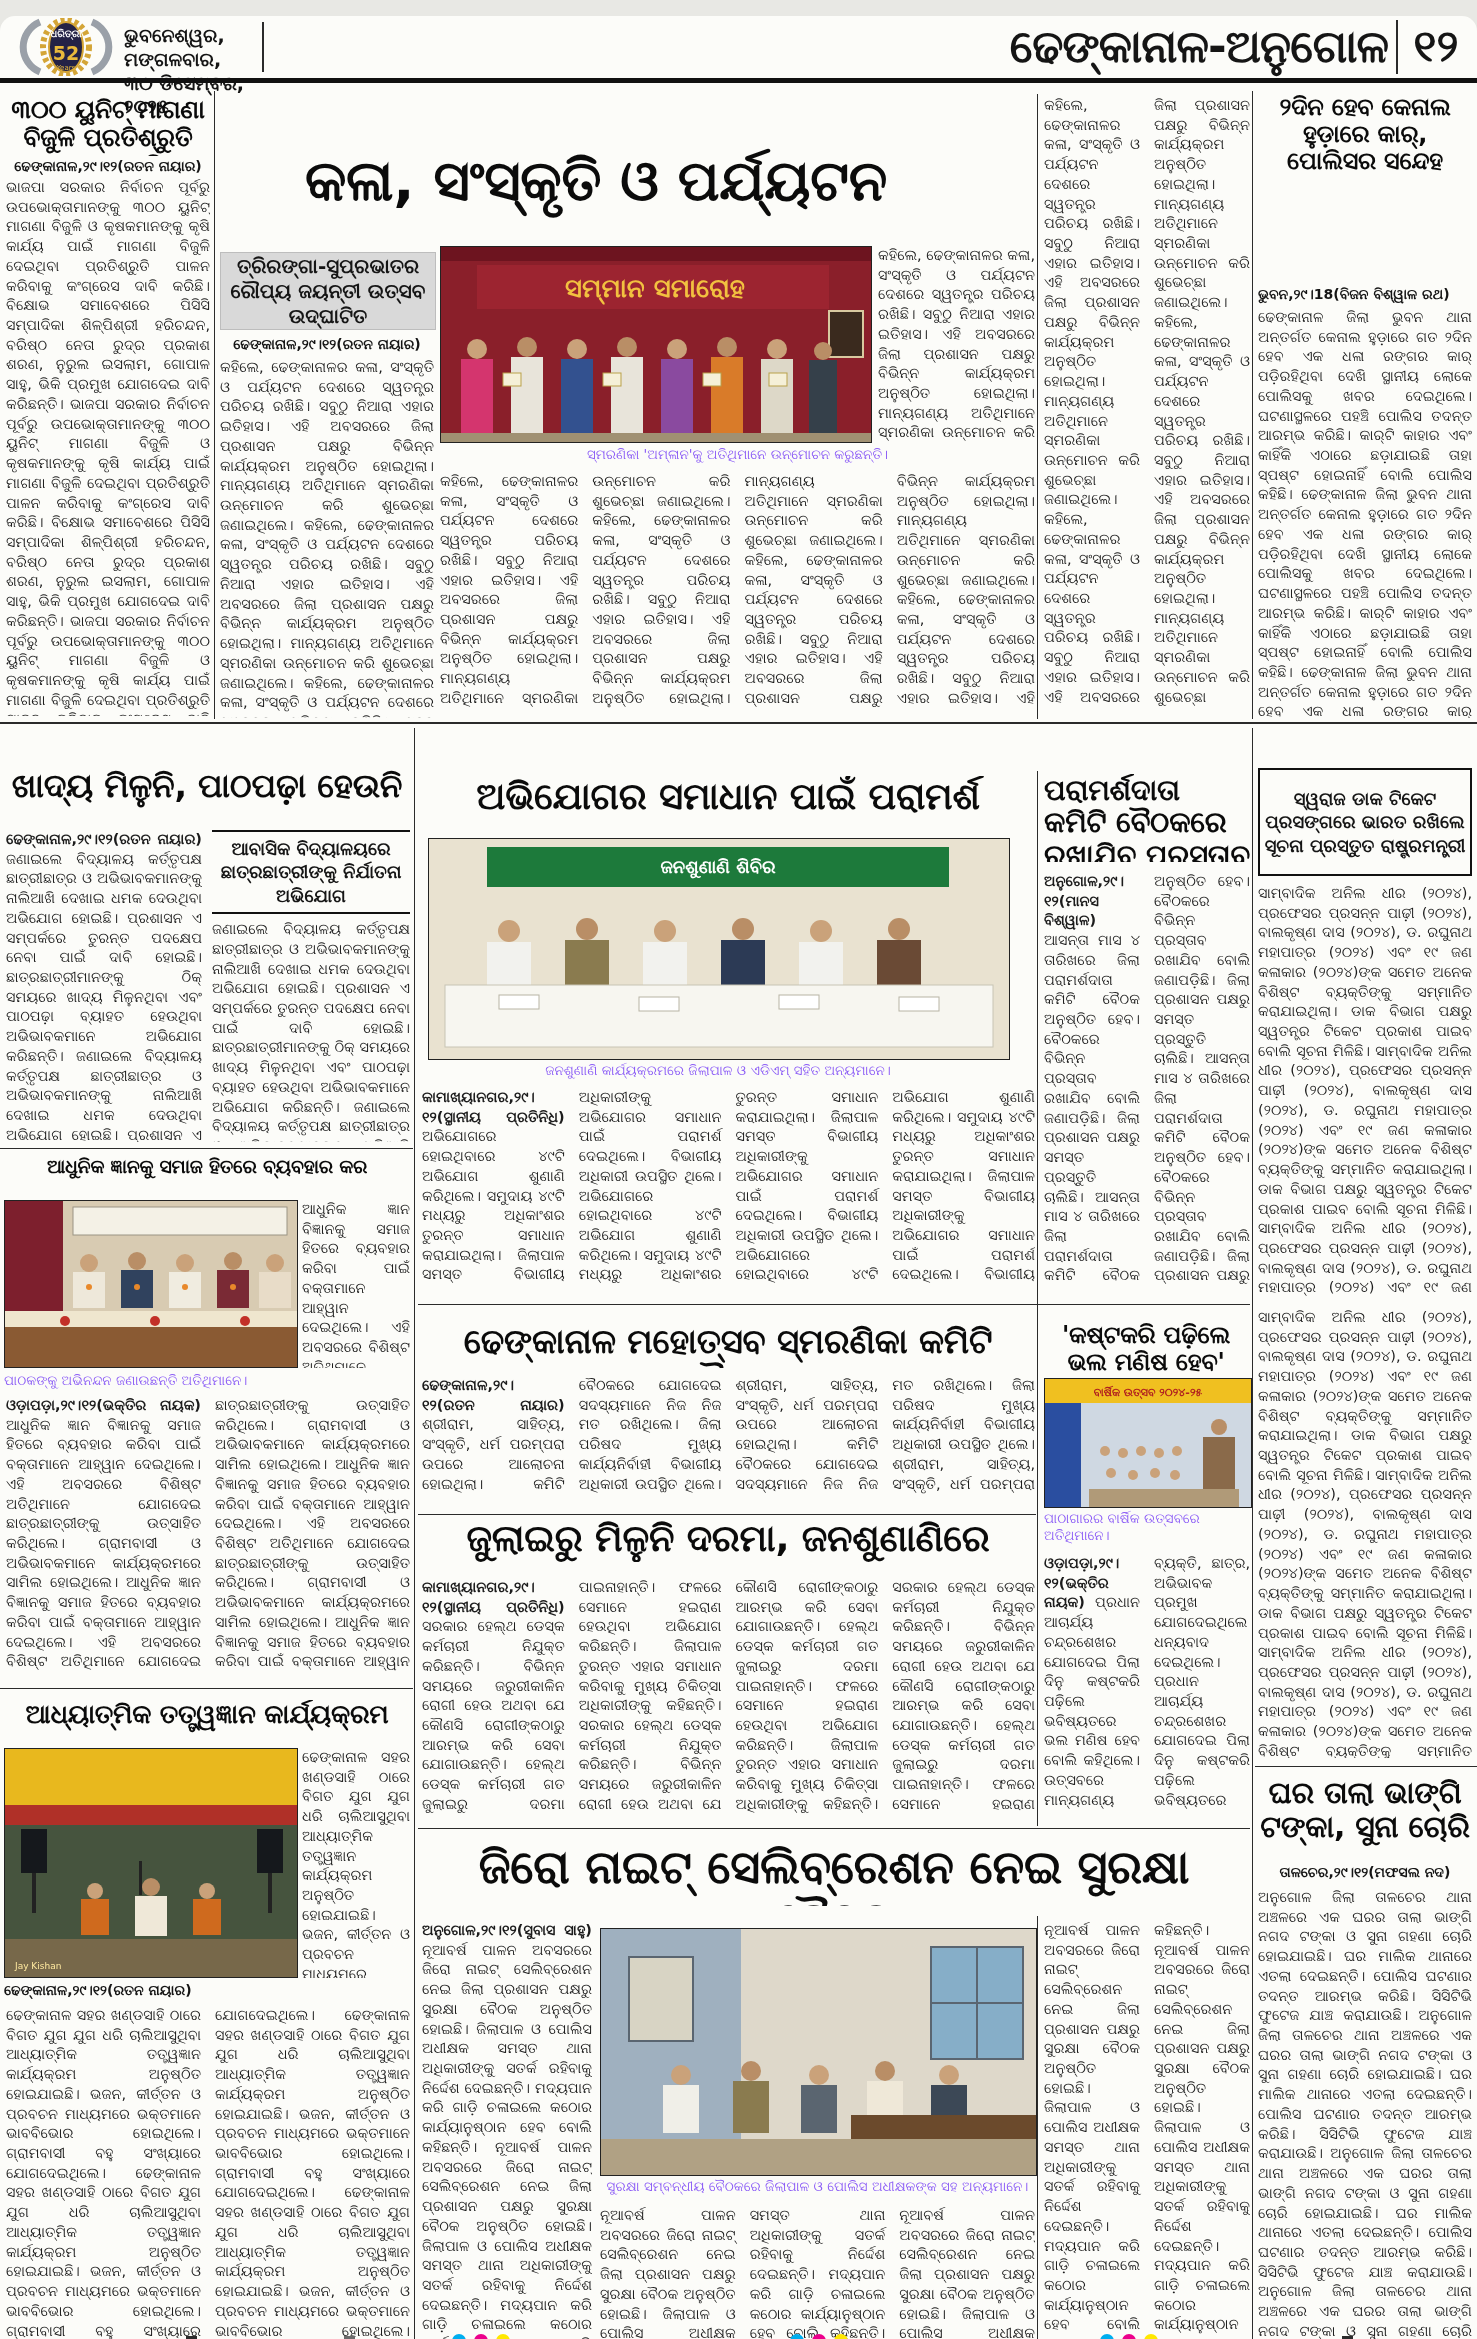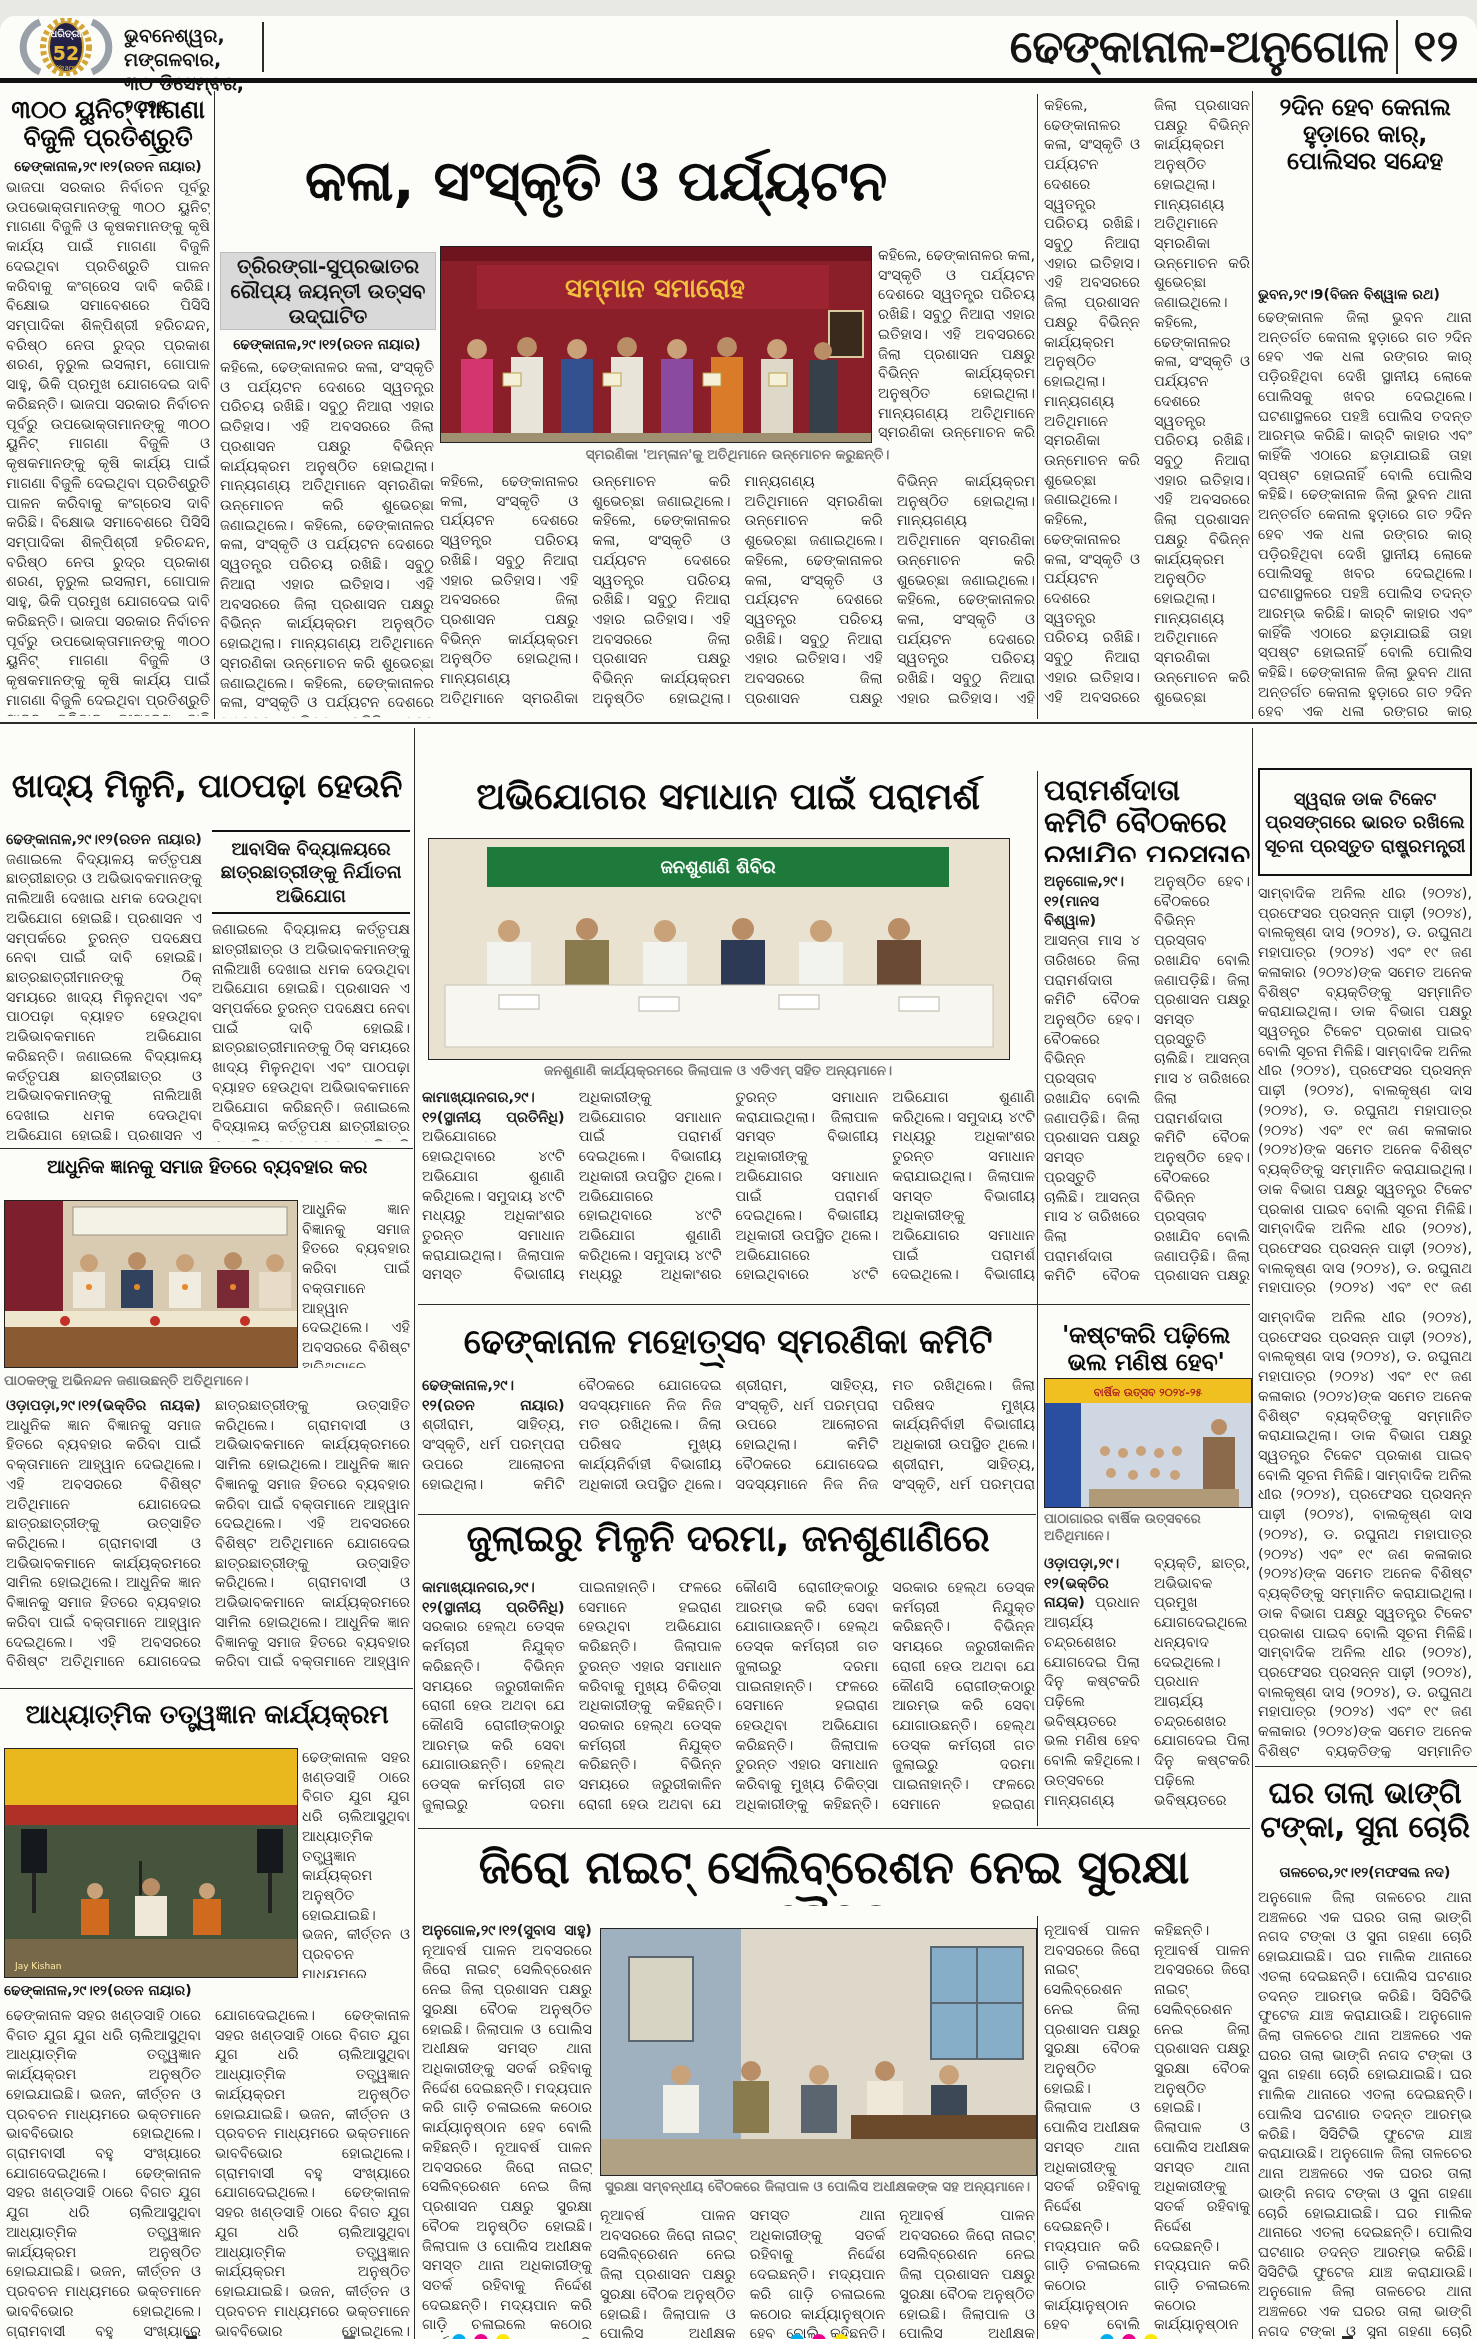--- a/index.html
+++ b/index.html
@@ -7,21 +7,21 @@
         font-family:"DejaVu Sans","Liberation Sans",sans-serif;color:#151515;overflow:hidden;border-radius:15px;}
   .abs{position:absolute;}
   .hl{font-weight:bold;color:#0b0b0b;line-height:1.12;letter-spacing:-.3px;overflow:hidden;}
   .center{text-align:center;}
   .body-text{font-size:14.5px;line-height:1.36;text-align:justify;color:#1c1c1c;overflow:hidden;}
   .cols-2{column-count:2;column-gap:14px;}
   .cols-3{column-count:3;column-gap:14px;}
   .cols-4{column-count:4;column-gap:14px;}
   .dateline{font-weight:bold;font-size:14px;}
   .run-date{font-weight:bold;}
-  .caption{font-weight:bold;font-size:13.5px;color:#737373;overflow:hidden;}
+  .caption{font-weight:normal;font-size:13.5px;color:#8b5cf6;overflow:hidden;}
   .hrule{position:absolute;background:#2b2b2b;height:1px;}
   .vrule{position:absolute;background:#2b2b2b;width:1px;}
   .thickbar{position:absolute;background:#111;left:0;width:1477px;}
   .graybox{background:#d9d9d9;border:1px solid #bdbdbd;font-weight:bold;
            display:flex;align-items:center;justify-content:center;text-align:center;line-height:1.25;}
   .photo{border:1px solid #222;display:block;background:#ccc;}
   .stampbox{border:2px solid #111;font-weight:bold;display:flex;align-items:center;
             justify-content:center;text-align:center;line-height:1.3;box-sizing:border-box;}
   .masthead-date{font-weight:bold;font-size:19px;line-height:1.25;}
   .section-title{font-weight:bold;font-size:45px;letter-spacing:-1px;white-space:nowrap;}
@@ -114,21 +114,21 @@
       <rect y="186" width="430" height="9" fill="#a09072"></rect>
     </svg>
   </div>
   <div class="abs caption center" style="left:440px;top:430px;width:595px;">ସ୍ମରଣିକା 'ଅମ୍ଳାନ'କୁ ଅତିଥିମାନେ ଉନ୍ମୋଚନ କରୁଛନ୍ତି।</div>
 
   <div class="abs body-text" style="left:878px;top:230px;width:157px;height:196px;">କହିଲେ, ଢେଙ୍କାନାଳର କଳା, ସଂସ୍କୃତି ଓ ପର୍ଯ୍ୟଟନ ଦେଶରେ ସ୍ୱତନ୍ତ୍ର ପରିଚୟ ରଖିଛି। ସବୁଠୁ ନିଆରା ଏହାର ଇତିହାସ। ଏହି ଅବସରରେ ଜିଲା ପ୍ରଶାସନ ପକ୍ଷରୁ ବିଭିନ୍ନ କାର୍ଯ୍ୟକ୍ରମ ଅନୁଷ୍ଠିତ ହୋଇଥିଲା। ମାନ୍ୟଗଣ୍ୟ ଅତିଥିମାନେ ସ୍ମରଣିକା ଉନ୍ମୋଚନ କରି ଶୁଭେଚ୍ଛା ଜଣାଇଥିଲେ। କହିଲେ, ଢେଙ୍କାନାଳର କଳା, ସଂସ୍କୃତି ଓ ପର୍ଯ୍ୟଟନ ଦେଶରେ ସ୍ୱତନ୍ତ୍ର ପରିଚୟ ରଖିଛି। ସବୁଠୁ ନିଆରା ଏହାର ଇତିହାସ। ଏହି ଅବସରରେ ଜିଲା ପ୍ରଶାସନ ପକ୍ଷରୁ ବିଭିନ୍ନ କାର୍ଯ୍ୟକ୍ରମ ଅନୁଷ୍ଠିତ ହୋଇଥିଲା। ମାନ୍ୟଗଣ୍ୟ ଅତିଥିମାନେ ସ୍ମରଣିକା ଉନ୍ମୋଚନ କରି ଶୁଭେଚ୍ଛା ଜଣାଇଥିଲେ।</div>
   <div class="abs body-text cols-4" style="left:440px;top:456px;width:595px;height:246px;">କହିଲେ, ଢେଙ୍କାନାଳର କଳା, ସଂସ୍କୃତି ଓ ପର୍ଯ୍ୟଟନ ଦେଶରେ ସ୍ୱତନ୍ତ୍ର ପରିଚୟ ରଖିଛି। ସବୁଠୁ ନିଆରା ଏହାର ଇତିହାସ। ଏହି ଅବସରରେ ଜିଲା ପ୍ରଶାସନ ପକ୍ଷରୁ ବିଭିନ୍ନ କାର୍ଯ୍ୟକ୍ରମ ଅନୁଷ୍ଠିତ ହୋଇଥିଲା। ମାନ୍ୟଗଣ୍ୟ ଅତିଥିମାନେ ସ୍ମରଣିକା ଉନ୍ମୋଚନ କରି ଶୁଭେଚ୍ଛା ଜଣାଇଥିଲେ। କହିଲେ, ଢେଙ୍କାନାଳର କଳା, ସଂସ୍କୃତି ଓ ପର୍ଯ୍ୟଟନ ଦେଶରେ ସ୍ୱତନ୍ତ୍ର ପରିଚୟ ରଖିଛି। ସବୁଠୁ ନିଆରା ଏହାର ଇତିହାସ। ଏହି ଅବସରରେ ଜିଲା ପ୍ରଶାସନ ପକ୍ଷରୁ ବିଭିନ୍ନ କାର୍ଯ୍ୟକ୍ରମ ଅନୁଷ୍ଠିତ ହୋଇଥିଲା। ମାନ୍ୟଗଣ୍ୟ ଅତିଥିମାନେ ସ୍ମରଣିକା ଉନ୍ମୋଚନ କରି ଶୁଭେଚ୍ଛା ଜଣାଇଥିଲେ। କହିଲେ, ଢେଙ୍କାନାଳର କଳା, ସଂସ୍କୃତି ଓ ପର୍ଯ୍ୟଟନ ଦେଶରେ ସ୍ୱତନ୍ତ୍ର ପରିଚୟ ରଖିଛି। ସବୁଠୁ ନିଆରା ଏହାର ଇତିହାସ। ଏହି ଅବସରରେ ଜିଲା ପ୍ରଶାସନ ପକ୍ଷରୁ ବିଭିନ୍ନ କାର୍ଯ୍ୟକ୍ରମ ଅନୁଷ୍ଠିତ ହୋଇଥିଲା। ମାନ୍ୟଗଣ୍ୟ ଅତିଥିମାନେ ସ୍ମରଣିକା ଉନ୍ମୋଚନ କରି ଶୁଭେଚ୍ଛା ଜଣାଇଥିଲେ। କହିଲେ, ଢେଙ୍କାନାଳର କଳା, ସଂସ୍କୃତି ଓ ପର୍ଯ୍ୟଟନ ଦେଶରେ ସ୍ୱତନ୍ତ୍ର ପରିଚୟ ରଖିଛି। ସବୁଠୁ ନିଆରା ଏହାର ଇତିହାସ। ଏହି ଅବସରରେ ଜିଲା ପ୍ରଶାସନ ପକ୍ଷରୁ ବିଭିନ୍ନ କାର୍ଯ୍ୟକ୍ରମ ଅନୁଷ୍ଠିତ ହୋଇଥିଲା। ମାନ୍ୟଗଣ୍ୟ ଅତିଥିମାନେ ସ୍ମରଣିକା ଉନ୍ମୋଚନ କରି ଶୁଭେଚ୍ଛା ଜଣାଇଥିଲେ। କହିଲେ, ଢେଙ୍କାନାଳର କଳା, ସଂସ୍କୃତି ଓ ପର୍ଯ୍ୟଟନ ଦେଶରେ ସ୍ୱତନ୍ତ୍ର ପରିଚୟ ରଖିଛି। ସବୁଠୁ ନିଆରା ଏହାର ଇତିହାସ। ଏହି ଅବସରରେ ଜିଲା ପ୍ରଶାସନ ପକ୍ଷରୁ ବିଭିନ୍ନ କାର୍ଯ୍ୟକ୍ରମ ଅନୁଷ୍ଠିତ ହୋଇଥିଲା। ମାନ୍ୟଗଣ୍ୟ ଅତିଥିମାନେ ସ୍ମରଣିକା ଉନ୍ମୋଚନ କରି ଶୁଭେଚ୍ଛା ଜଣାଇଥିଲେ। କହିଲେ, ଢେଙ୍କାନାଳର କଳା, ସଂସ୍କୃତି ଓ ପର୍ଯ୍ୟଟନ ଦେଶରେ ସ୍ୱତନ୍ତ୍ର ପରିଚୟ ରଖିଛି। ସବୁଠୁ ନିଆରା ଏହାର ଇତିହାସ। ଏହି ଅବସରରେ ଜିଲା ପ୍ରଶାସନ ପକ୍ଷରୁ ବିଭିନ୍ନ କାର୍ଯ୍ୟକ୍ରମ ଅନୁଷ୍ଠିତ ହୋଇଥିଲା। ମାନ୍ୟଗଣ୍ୟ ଅତିଥିମାନେ ସ୍ମରଣିକା ଉନ୍ମୋଚନ କରି ଶୁଭେଚ୍ଛା ଜଣାଇଥିଲେ।</div>
   <div class="abs body-text cols-2" style="left:1044px;top:80px;width:206px;height:622px;">କହିଲେ, ଢେଙ୍କାନାଳର କଳା, ସଂସ୍କୃତି ଓ ପର୍ଯ୍ୟଟନ ଦେଶରେ ସ୍ୱତନ୍ତ୍ର ପରିଚୟ ରଖିଛି। ସବୁଠୁ ନିଆରା ଏହାର ଇତିହାସ। ଏହି ଅବସରରେ ଜିଲା ପ୍ରଶାସନ ପକ୍ଷରୁ ବିଭିନ୍ନ କାର୍ଯ୍ୟକ୍ରମ ଅନୁଷ୍ଠିତ ହୋଇଥିଲା। ମାନ୍ୟଗଣ୍ୟ ଅତିଥିମାନେ ସ୍ମରଣିକା ଉନ୍ମୋଚନ କରି ଶୁଭେଚ୍ଛା ଜଣାଇଥିଲେ। କହିଲେ, ଢେଙ୍କାନାଳର କଳା, ସଂସ୍କୃତି ଓ ପର୍ଯ୍ୟଟନ ଦେଶରେ ସ୍ୱତନ୍ତ୍ର ପରିଚୟ ରଖିଛି। ସବୁଠୁ ନିଆରା ଏହାର ଇତିହାସ। ଏହି ଅବସରରେ ଜିଲା ପ୍ରଶାସନ ପକ୍ଷରୁ ବିଭିନ୍ନ କାର୍ଯ୍ୟକ୍ରମ ଅନୁଷ୍ଠିତ ହୋଇଥିଲା। ମାନ୍ୟଗଣ୍ୟ ଅତିଥିମାନେ ସ୍ମରଣିକା ଉନ୍ମୋଚନ କରି ଶୁଭେଚ୍ଛା ଜଣାଇଥିଲେ। କହିଲେ, ଢେଙ୍କାନାଳର କଳା, ସଂସ୍କୃତି ଓ ପର୍ଯ୍ୟଟନ ଦେଶରେ ସ୍ୱତନ୍ତ୍ର ପରିଚୟ ରଖିଛି। ସବୁଠୁ ନିଆରା ଏହାର ଇତିହାସ। ଏହି ଅବସରରେ ଜିଲା ପ୍ରଶାସନ ପକ୍ଷରୁ ବିଭିନ୍ନ କାର୍ଯ୍ୟକ୍ରମ ଅନୁଷ୍ଠିତ ହୋଇଥିଲା। ମାନ୍ୟଗଣ୍ୟ ଅତିଥିମାନେ ସ୍ମରଣିକା ଉନ୍ମୋଚନ କରି ଶୁଭେଚ୍ଛା ଜଣାଇଥିଲେ। କହିଲେ, ଢେଙ୍କାନାଳର କଳା, ସଂସ୍କୃତି ଓ ପର୍ଯ୍ୟଟନ ଦେଶରେ ସ୍ୱତନ୍ତ୍ର ପରିଚୟ ରଖିଛି। ସବୁଠୁ ନିଆରା ଏହାର ଇତିହାସ। ଏହି ଅବସରରେ ଜିଲା ପ୍ରଶାସନ ପକ୍ଷରୁ ବିଭିନ୍ନ କାର୍ଯ୍ୟକ୍ରମ ଅନୁଷ୍ଠିତ ହୋଇଥିଲା। ମାନ୍ୟଗଣ୍ୟ ଅତିଥିମାନେ ସ୍ମରଣିକା ଉନ୍ମୋଚନ କରି ଶୁଭେଚ୍ଛା ଜଣାଇଥିଲେ। କହିଲେ, ଢେଙ୍କାନାଳର କଳା, ସଂସ୍କୃତି ଓ ପର୍ଯ୍ୟଟନ ଦେଶରେ ସ୍ୱତନ୍ତ୍ର ପରିଚୟ ରଖିଛି। ସବୁଠୁ ନିଆରା ଏହାର ଇତିହାସ। ଏହି ଅବସରରେ ଜିଲା ପ୍ରଶାସନ ପକ୍ଷରୁ ବିଭିନ୍ନ କାର୍ଯ୍ୟକ୍ରମ ଅନୁଷ୍ଠିତ ହୋଇଥିଲା। ମାନ୍ୟଗଣ୍ୟ ଅତିଥିମାନେ ସ୍ମରଣିକା ଉନ୍ମୋଚନ କରି ଶୁଭେଚ୍ଛା ଜଣାଇଥିଲେ। କହିଲେ, ଢେଙ୍କାନାଳର କଳା, ସଂସ୍କୃତି ଓ ପର୍ଯ୍ୟଟନ ଦେଶରେ ସ୍ୱତନ୍ତ୍ର ପରିଚୟ ରଖିଛି। ସବୁଠୁ ନିଆରା ଏହାର ଇତିହାସ। ଏହି ଅବସରରେ ଜିଲା ପ୍ରଶାସନ ପକ୍ଷରୁ ବିଭିନ୍ନ କାର୍ଯ୍ୟକ୍ରମ ଅନୁଷ୍ଠିତ ହୋଇଥିଲା। ମାନ୍ୟଗଣ୍ୟ ଅତିଥିମାନେ ସ୍ମରଣିକା ଉନ୍ମୋଚନ କରି ଶୁଭେଚ୍ଛା ଜଣାଇଥିଲେ। କହିଲେ, ଢେଙ୍କାନାଳର କଳା, ସଂସ୍କୃତି ଓ ପର୍ଯ୍ୟଟନ ଦେଶରେ ସ୍ୱତନ୍ତ୍ର ପରିଚୟ ରଖିଛି। ସବୁଠୁ ନିଆରା ଏହାର ଇତିହାସ। ଏହି ଅବସରରେ ଜିଲା ପ୍ରଶାସନ ପକ୍ଷରୁ ବିଭିନ୍ନ କାର୍ଯ୍ୟକ୍ରମ ଅନୁଷ୍ଠିତ ହୋଇଥିଲା। ମାନ୍ୟଗଣ୍ୟ ଅତିଥିମାନେ ସ୍ମରଣିକା ଉନ୍ମୋଚନ କରି ଶୁଭେଚ୍ଛା ଜଣାଇଥିଲେ। କହିଲେ, ଢେଙ୍କାନାଳର କଳା, ସଂସ୍କୃତି ଓ ପର୍ଯ୍ୟଟନ ଦେଶରେ ସ୍ୱତନ୍ତ୍ର ପରିଚୟ ରଖିଛି। ସବୁଠୁ ନିଆରା ଏହାର ଇତିହାସ। ଏହି ଅବସରରେ ଜିଲା ପ୍ରଶାସନ ପକ୍ଷରୁ ବିଭିନ୍ନ କାର୍ଯ୍ୟକ୍ରମ ଅନୁଷ୍ଠିତ ହୋଇଥିଲା। ମାନ୍ୟଗଣ୍ୟ ଅତିଥିମାନେ ସ୍ମରଣିକା ଉନ୍ମୋଚନ କରି ଶୁଭେଚ୍ଛା ଜଣାଇଥିଲେ।</div>
 
   <div class="abs hl center" style="left:1258px;top:78px;width:214px;height:86px;font-size:24px;">୨ଦିନ ହେବ କେନାଲ ହୁଡ଼ାରେ କାର୍, ପୋଲିସର ସନ୍ଦେହ</div>
-  <div class="abs dateline" style="left:1258px;top:270px;width:214px;">ଭୁବନ,୨୯।9(ବିଜନ ବିଶ୍ୱାଳ ରଥ)</div>
+  <div class="abs dateline" style="left:1258px;top:270px;width:214px;">ଭୁବନ,୨୯।18(ବିଜନ ବିଶ୍ୱାଳ ରଥ)</div>
   <div class="abs body-text" style="left:1258px;top:292px;width:214px;height:410px;">ଢେଙ୍କାନାଳ ଜିଲା ଭୁବନ ଥାନା ଅନ୍ତର୍ଗତ କେନାଲ ହୁଡ଼ାରେ ଗତ ୨ଦିନ ହେବ ଏକ ଧଳା ରଙ୍ଗର କାର୍ ପଡ଼ିରହିଥିବା ଦେଖି ସ୍ଥାନୀୟ ଲୋକେ ପୋଲିସକୁ ଖବର ଦେଇଥିଲେ। ଘଟଣାସ୍ଥଳରେ ପହଞ୍ଚି ପୋଲିସ ତଦନ୍ତ ଆରମ୍ଭ କରିଛି। କାର୍‌ଟି କାହାର ଏବଂ କାହିଁକି ଏଠାରେ ଛଡ଼ାଯାଇଛି ତାହା ସ୍ପଷ୍ଟ ହୋଇନାହିଁ ବୋଲି ପୋଲିସ କହିଛି। ଢେଙ୍କାନାଳ ଜିଲା ଭୁବନ ଥାନା ଅନ୍ତର୍ଗତ କେନାଲ ହୁଡ଼ାରେ ଗତ ୨ଦିନ ହେବ ଏକ ଧଳା ରଙ୍ଗର କାର୍ ପଡ଼ିରହିଥିବା ଦେଖି ସ୍ଥାନୀୟ ଲୋକେ ପୋଲିସକୁ ଖବର ଦେଇଥିଲେ। ଘଟଣାସ୍ଥଳରେ ପହଞ୍ଚି ପୋଲିସ ତଦନ୍ତ ଆରମ୍ଭ କରିଛି। କାର୍‌ଟି କାହାର ଏବଂ କାହିଁକି ଏଠାରେ ଛଡ଼ାଯାଇଛି ତାହା ସ୍ପଷ୍ଟ ହୋଇନାହିଁ ବୋଲି ପୋଲିସ କହିଛି। ଢେଙ୍କାନାଳ ଜିଲା ଭୁବନ ଥାନା ଅନ୍ତର୍ଗତ କେନାଲ ହୁଡ଼ାରେ ଗତ ୨ଦିନ ହେବ ଏକ ଧଳା ରଙ୍ଗର କାର୍ ପଡ଼ିରହିଥିବା ଦେଖି ସ୍ଥାନୀୟ ଲୋକେ ପୋଲିସକୁ ଖବର ଦେଇଥିଲେ। ଘଟଣାସ୍ଥଳରେ ପହଞ୍ଚି ପୋଲିସ ତଦନ୍ତ ଆରମ୍ଭ କରିଛି। କାର୍‌ଟି କାହାର ଏବଂ କାହିଁକି ଏଠାରେ ଛଡ଼ାଯାଇଛି ତାହା ସ୍ପଷ୍ଟ ହୋଇନାହିଁ ବୋଲି ପୋଲିସ କହିଛି।</div>
 
   <div class="abs hl center" style="left:4px;top:752px;width:406px;height:56px;font-size:33px;">ଖାଦ୍ୟ ମିଳୁନି, ପାଠପଢ଼ା ହେଉନି</div>
   <div class="abs body-text" style="left:6px;top:814px;width:196px;height:312px;">
     <b class="run-date">ଢେଙ୍କାନାଳ,୨୯।୧୨(ରତନ ନାୟାର)</b>
     <span>ଜଣାଇଲେ ବିଦ୍ୟାଳୟ କର୍ତ୍ତୃପକ୍ଷ ଛାତ୍ରୀଛାତ୍ର ଓ ଅଭିଭାବକମାନଙ୍କୁ ନାଲିଆଖି ଦେଖାଇ ଧମକ ଦେଉଥିବା ଅଭିଯୋଗ ହୋଇଛି। ପ୍ରଶାସନ ଏ ସମ୍ପର୍କରେ ତୁରନ୍ତ ପଦକ୍ଷେପ ନେବା ପାଇଁ ଦାବି ହୋଇଛି। ଛାତ୍ରଛାତ୍ରୀମାନଙ୍କୁ ଠିକ୍ ସମୟରେ ଖାଦ୍ୟ ମିଳୁନଥିବା ଏବଂ ପାଠପଢ଼ା ବ୍ୟାହତ ହେଉଥିବା ଅଭିଭାବକମାନେ ଅଭିଯୋଗ କରିଛନ୍ତି। ଜଣାଇଲେ ବିଦ୍ୟାଳୟ କର୍ତ୍ତୃପକ୍ଷ ଛାତ୍ରୀଛାତ୍ର ଓ ଅଭିଭାବକମାନଙ୍କୁ ନାଲିଆଖି ଦେଖାଇ ଧମକ ଦେଉଥିବା ଅଭିଯୋଗ ହୋଇଛି। ପ୍ରଶାସନ ଏ ସମ୍ପର୍କରେ ତୁରନ୍ତ ପଦକ୍ଷେପ ନେବା ପାଇଁ ଦାବି ହୋଇଛି। ଛାତ୍ରଛାତ୍ରୀମାନଙ୍କୁ ଠିକ୍ ସମୟରେ ଖାଦ୍ୟ ମିଳୁନଥିବା ଏବଂ ପାଠପଢ଼ା ବ୍ୟାହତ ହେଉଥିବା ଅଭିଭାବକମାନେ ଅଭିଯୋଗ କରିଛନ୍ତି। ଜଣାଇଲେ ବିଦ୍ୟାଳୟ କର୍ତ୍ତୃପକ୍ଷ ଛାତ୍ରୀଛାତ୍ର ଓ ଅଭିଭାବକମାନଙ୍କୁ ନାଲିଆଖି ଦେଖାଇ ଧମକ ଦେଉଥିବା ଅଭିଯୋଗ ହୋଇଛି। ପ୍ରଶାସନ ଏ ସମ୍ପର୍କରେ ତୁରନ୍ତ ପଦକ୍ଷେପ ନେବା ପାଇଁ ଦାବି ହୋଇଛି। ଛାତ୍ରଛାତ୍ରୀମାନଙ୍କୁ ଠିକ୍ ସମୟରେ ଖାଦ୍ୟ ମିଳୁନଥିବା ଏବଂ ପାଠପଢ଼ା ବ୍ୟାହତ ହେଉଥିବା ଅଭିଭାବକମାନେ ଅଭିଯୋଗ କରିଛନ୍ତି।</span>
   </div>
   <div class="abs" style="left:212px;top:814px;width:198px;">
     <div style="border-top:2px solid #111;border-bottom:2px solid #111;padding:5px 2px;font-weight:bold;font-size:18px;text-align:center;line-height:1.3;">ଆବାସିକ ବିଦ୍ୟାଳୟରେ ଛାତ୍ରଛାତ୍ରୀଙ୍କୁ ନିର୍ଯାତନା ଅଭିଯୋଗ</div>
     <div class="body-text" style="height:222px;margin-top:6px;">ଜଣାଇଲେ ବିଦ୍ୟାଳୟ କର୍ତ୍ତୃପକ୍ଷ ଛାତ୍ରୀଛାତ୍ର ଓ ଅଭିଭାବକମାନଙ୍କୁ ନାଲିଆଖି ଦେଖାଇ ଧମକ ଦେଉଥିବା ଅଭିଯୋଗ ହୋଇଛି। ପ୍ରଶାସନ ଏ ସମ୍ପର୍କରେ ତୁରନ୍ତ ପଦକ୍ଷେପ ନେବା ପାଇଁ ଦାବି ହୋଇଛି। ଛାତ୍ରଛାତ୍ରୀମାନଙ୍କୁ ଠିକ୍ ସମୟରେ ଖାଦ୍ୟ ମିଳୁନଥିବା ଏବଂ ପାଠପଢ଼ା ବ୍ୟାହତ ହେଉଥିବା ଅଭିଭାବକମାନେ ଅଭିଯୋଗ କରିଛନ୍ତି। ଜଣାଇଲେ ବିଦ୍ୟାଳୟ କର୍ତ୍ତୃପକ୍ଷ ଛାତ୍ରୀଛାତ୍ର ଓ ଅଭିଭାବକମାନଙ୍କୁ ନାଲିଆଖି ଦେଖାଇ ଧମକ ଦେଉଥିବା ଅଭିଯୋଗ ହୋଇଛି। ପ୍ରଶାସନ ଏ ସମ୍ପର୍କରେ ତୁରନ୍ତ ପଦକ୍ଷେପ ନେବା ପାଇଁ ଦାବି ହୋଇଛି। ଛାତ୍ରଛାତ୍ରୀମାନଙ୍କୁ ଠିକ୍ ସମୟରେ ଖାଦ୍ୟ ମିଳୁନଥିବା ଏବଂ ପାଠପଢ଼ା ବ୍ୟାହତ ହେଉଥିବା ଅଭିଭାବକମାନେ ଅଭିଯୋଗ କରିଛନ୍ତି। ଜଣାଇଲେ ବିଦ୍ୟାଳୟ କର୍ତ୍ତୃପକ୍ଷ ଛାତ୍ରୀଛାତ୍ର ଓ ଅଭିଭାବକମାନଙ୍କୁ ନାଲିଆଖି ଦେଖାଇ ଧମକ ଦେଉଥିବା ଅଭିଯୋଗ ହୋଇଛି। ପ୍ରଶାସନ ଏ ସମ୍ପର୍କରେ ତୁରନ୍ତ ପଦକ୍ଷେପ ନେବା ପାଇଁ ଦାବି ହୋଇଛି। ଛାତ୍ରଛାତ୍ରୀମାନଙ୍କୁ ଠିକ୍ ସମୟରେ ଖାଦ୍ୟ ମିଳୁନଥିବା ଏବଂ ପାଠପଢ଼ା ବ୍ୟାହତ ହେଉଥିବା ଅଭିଭାବକମାନେ ଅଭିଯୋଗ କରିଛନ୍ତି।</div>

